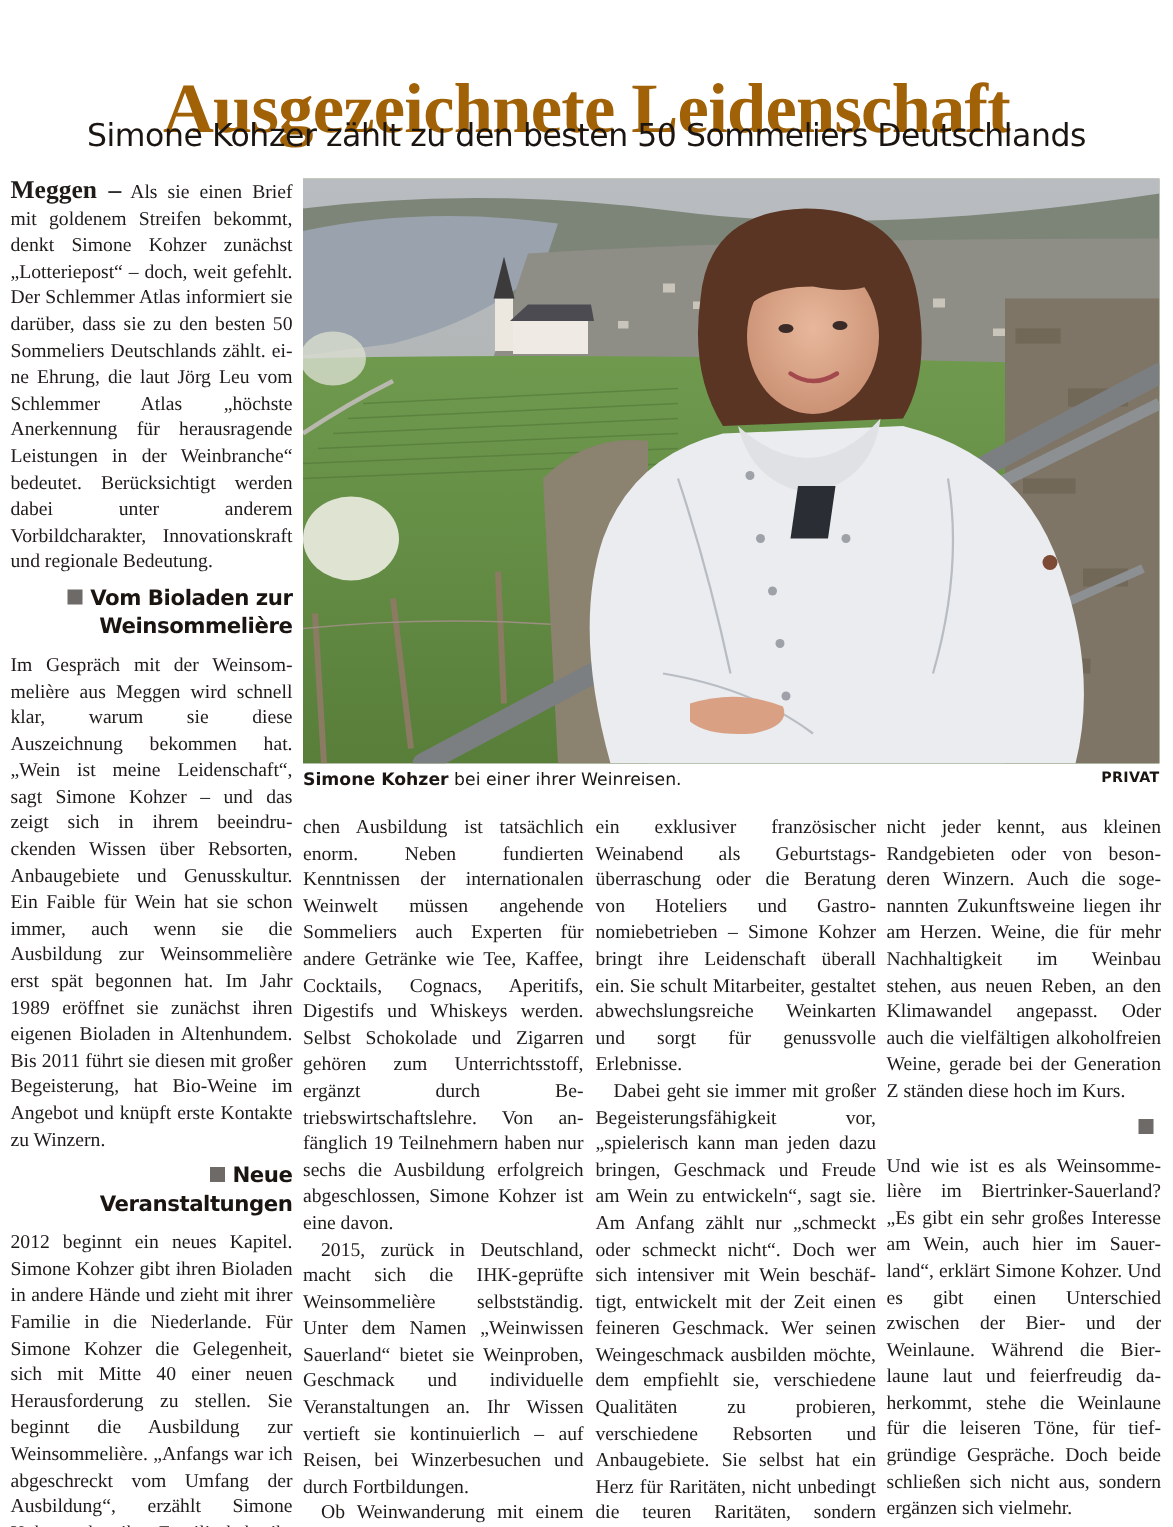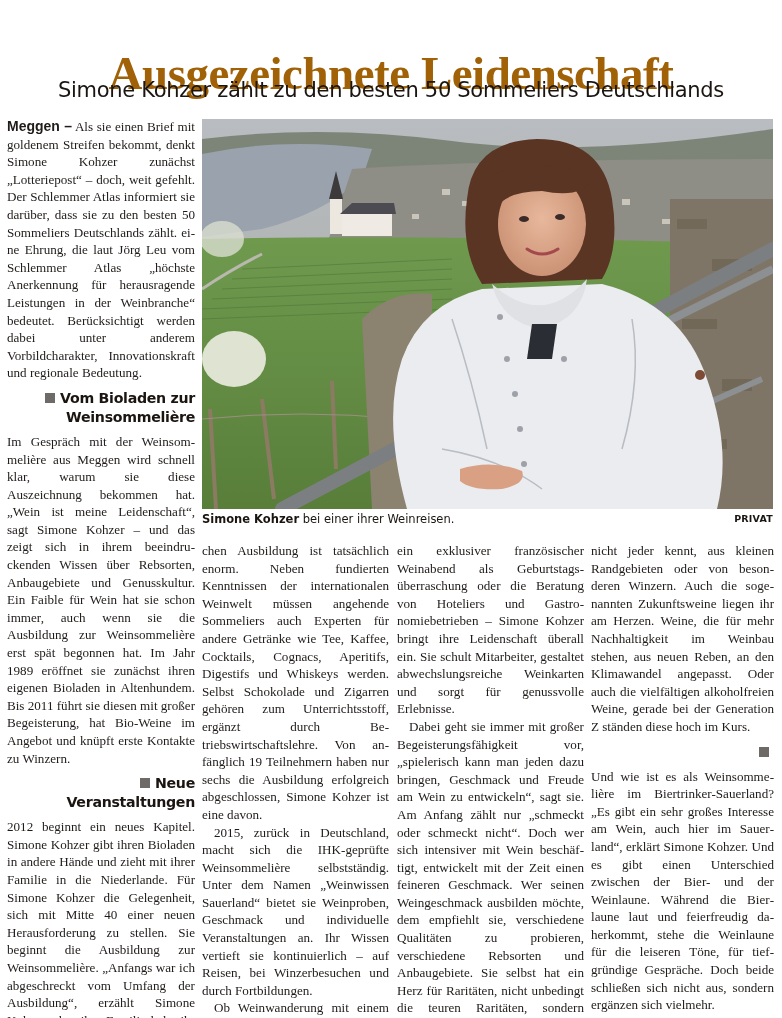--- a/index.html
+++ b/index.html
@@ -13,21 +13,21 @@
     position:absolute; left:0; top:76px; width:782px; text-align:center;
     font-family:"DejaVu Sans", sans-serif; font-size:21px; color:#1b1512; line-height:28px;
     letter-spacing:-0.3px;
   }
   .col {
     position:absolute; font-family:"Liberation Serif", serif; font-size:13.1px;
     line-height:17.6px; text-align:justify; hyphens:manual; color:#1f1b19;
   }
   .col p { margin:0; }
   .col p.indent { text-indent:12px; }
-  .lead { font-family:Liberation Sans, sans-serif; font-weight:bold; font-size:14px; }
+  .lead { font-family:Liberation Serif, serif; font-weight:bold; font-size:17px; }
   .sec {
     font-family:"DejaVu Sans", sans-serif; font-weight:bold; font-size:14.2px;
     line-height:19px; margin:7px 0 6px 0; text-align:right; color:#1b1512; letter-spacing:-0.3px;
   }
   .sec .sq { display:inline-block; width:10px; height:10px; background:#6d6a68; margin-right:5px; vertical-align:0px; }
   .sec .cont { display:block; padding-left:15px; }
   .photo {
     position:absolute; left:202px; top:119px; width:571px; height:390px; overflow:hidden;
     background:#8a9a7a;
   }

